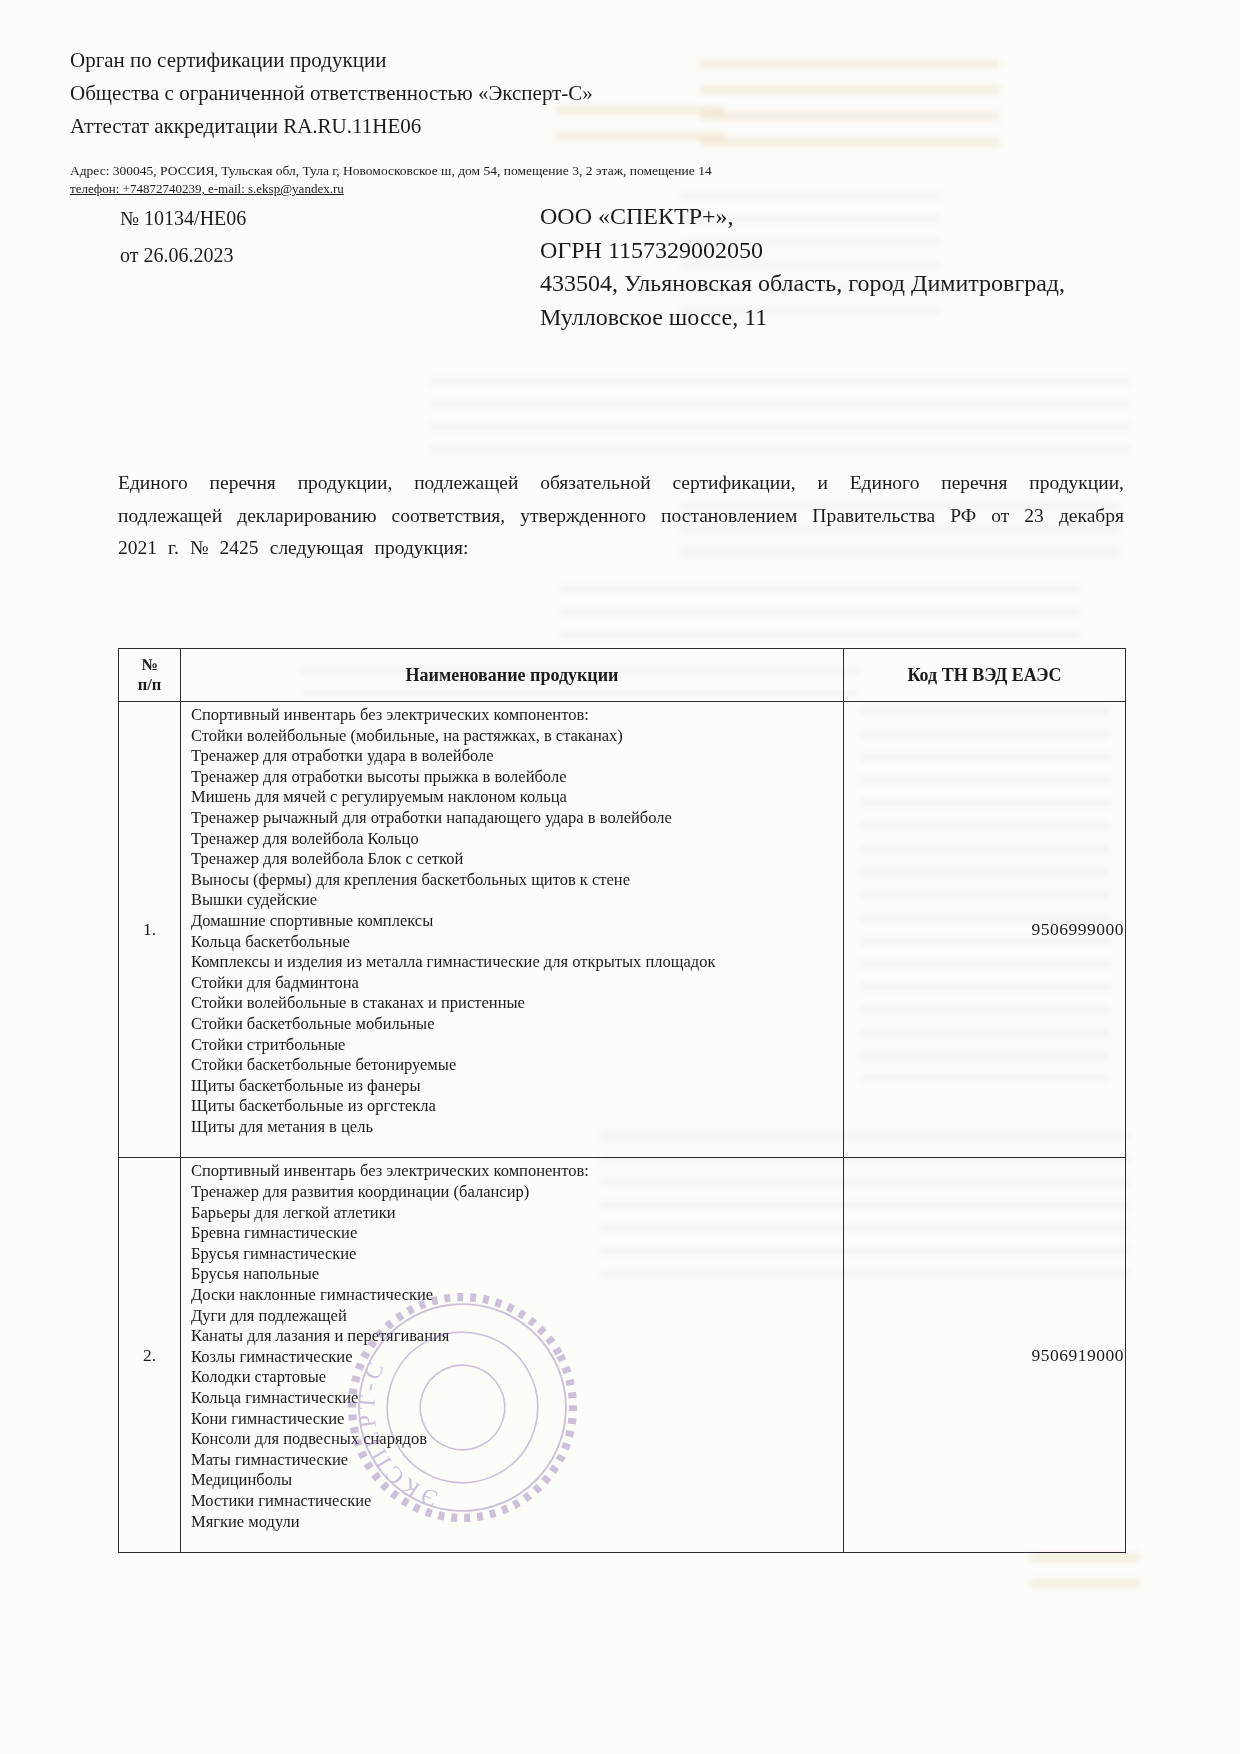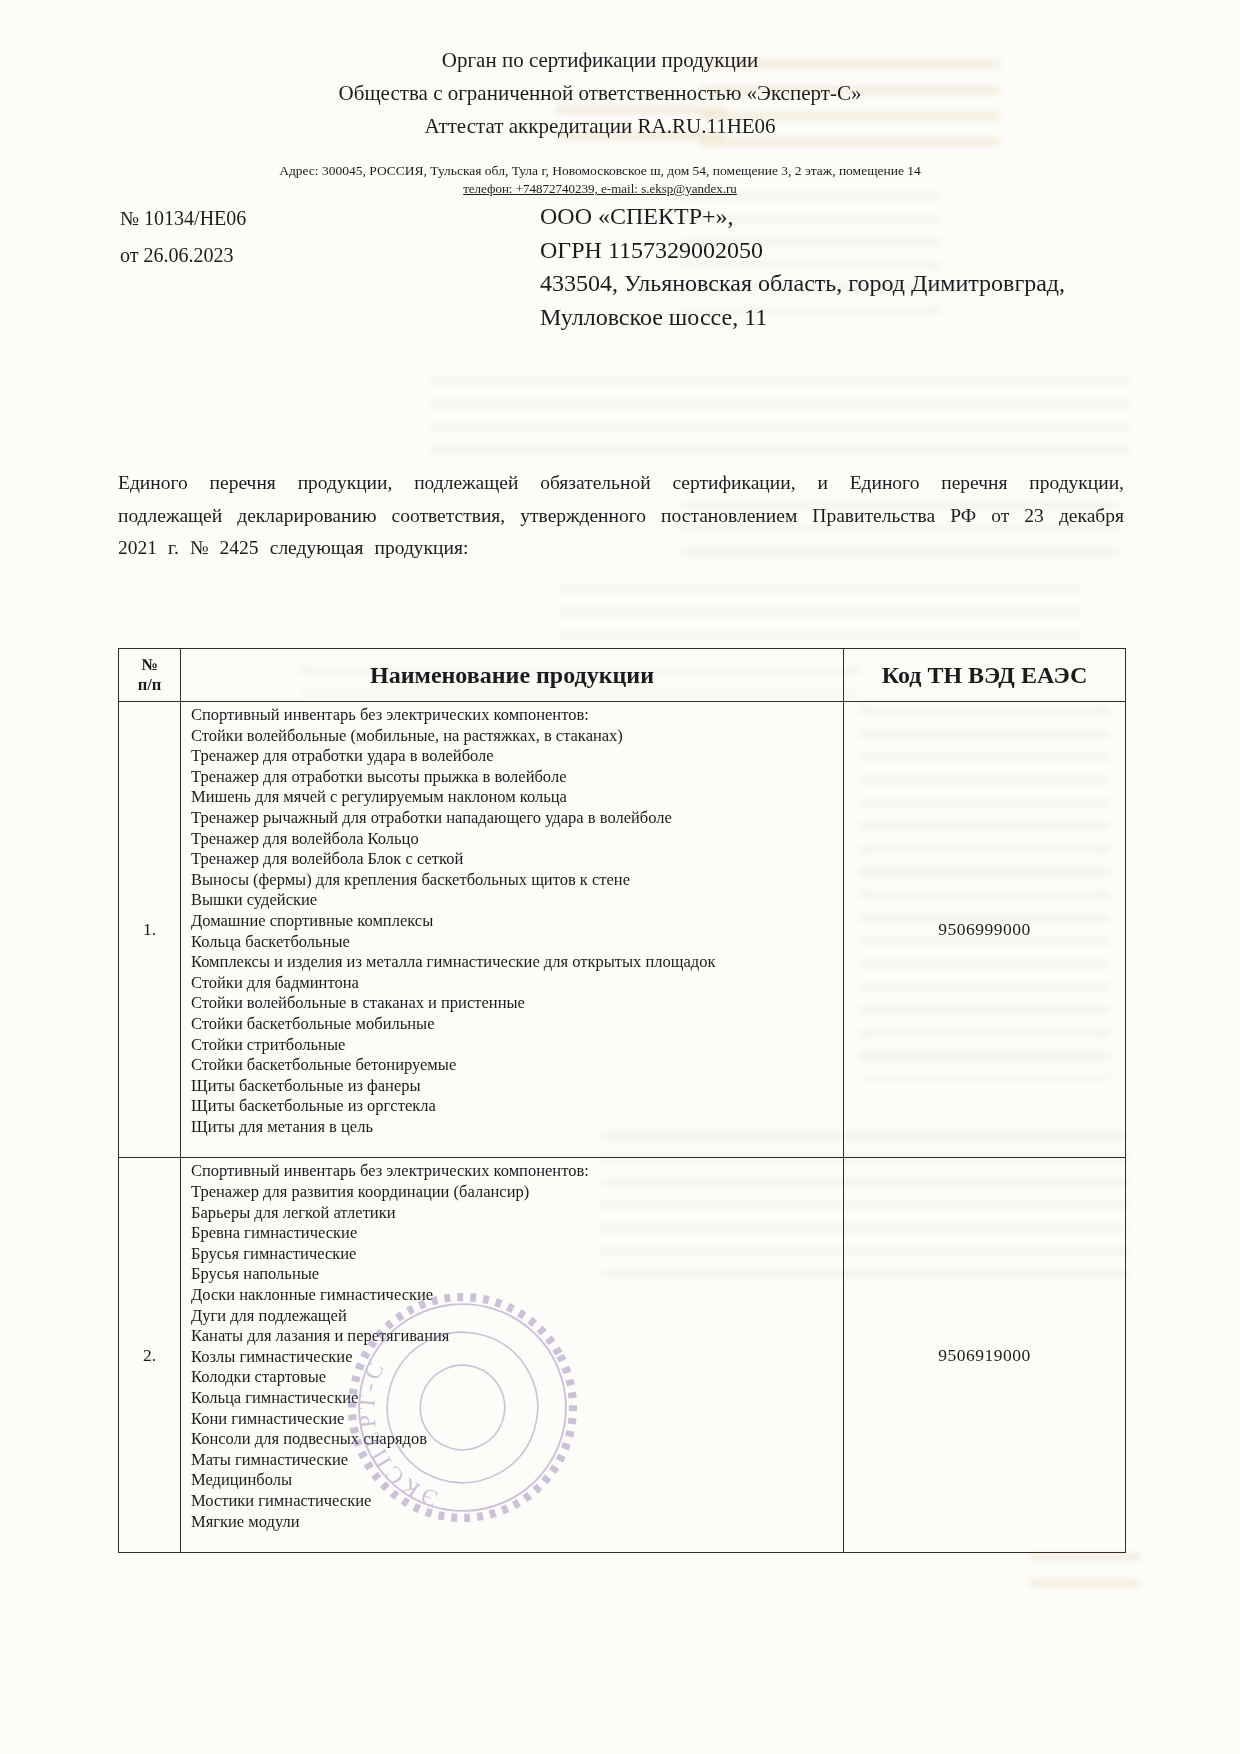--- a/index.html
+++ b/index.html
@@ -7,21 +7,21 @@
     position:relative;
     width:1240px;height:1754px;
     margin:0 auto;
     background:#fcfcf9;
     font-family:"Liberation Serif","DejaVu Serif",serif;
     color:#1b1b1b;
     overflow:hidden;
   }
 
   
-  .doc-header{position:absolute;top:44px;left:70px;width:1060px;text-align:center;}
+  .doc-header{position:absolute;top:44px;left:70px;width:1060px;}
   .hdr-line{font-size:21px;line-height:33px;}
   .hdr-addr{font-size:13.5px;line-height:18px;margin-top:19px;}
   .hdr-contact{font-size:13px;line-height:17px;text-decoration:underline;}
 
   
   .ref-block{position:absolute;top:200px;left:120px;font-size:20px;line-height:37px;}
   .recipient{position:absolute;top:200px;left:540px;width:580px;font-size:24px;line-height:33.5px;}
 
   
   .para-intro{position:absolute;top:413px;left:120px;width:1000px;font-size:19.5px;text-indent:64px;}
@@ -33,26 +33,26 @@
 
   
   table.products{
     position:absolute;top:648px;left:118px;width:1007px;
     border-collapse:collapse;table-layout:fixed;
   }
   table.products th,table.products td{border:1.6px solid #2c2c2c;}
   col.c-num{width:62px;}
   col.c-name{width:663px;}
   col.c-code{width:282px;}
-  th{font-size:24px;font-weight:bold;padding:6px 4px;line-height:22px;}
+  th{font-size:18px;font-weight:bold;padding:6px 4px;line-height:22px;}
   th.h-num{font-size:16.5px;line-height:20px;}
   td.cell-num{font-size:17.5px;text-align:center;vertical-align:middle;}
   td.cell-items{padding:3px 8px 20px 10px;vertical-align:top;}
   td.cell-items div{font-size:16.5px;line-height:20.6px;white-space:nowrap;}
-  td.cell-code{font-size:17.5px;text-align:center;vertical-align:middle;letter-spacing:0.5px;}
+  td.cell-code{font-size:17.5px;text-align:right;vertical-align:middle;letter-spacing:0.5px;}
 
   
   .stamp{
     position:absolute;left:345px;top:1290px;width:235px;height:235px;
     opacity:.42;transform:rotate(-28deg);pointer-events:none;
   }
 
   
   .ghost{
     position:absolute;pointer-events:none;border-radius:4px;

